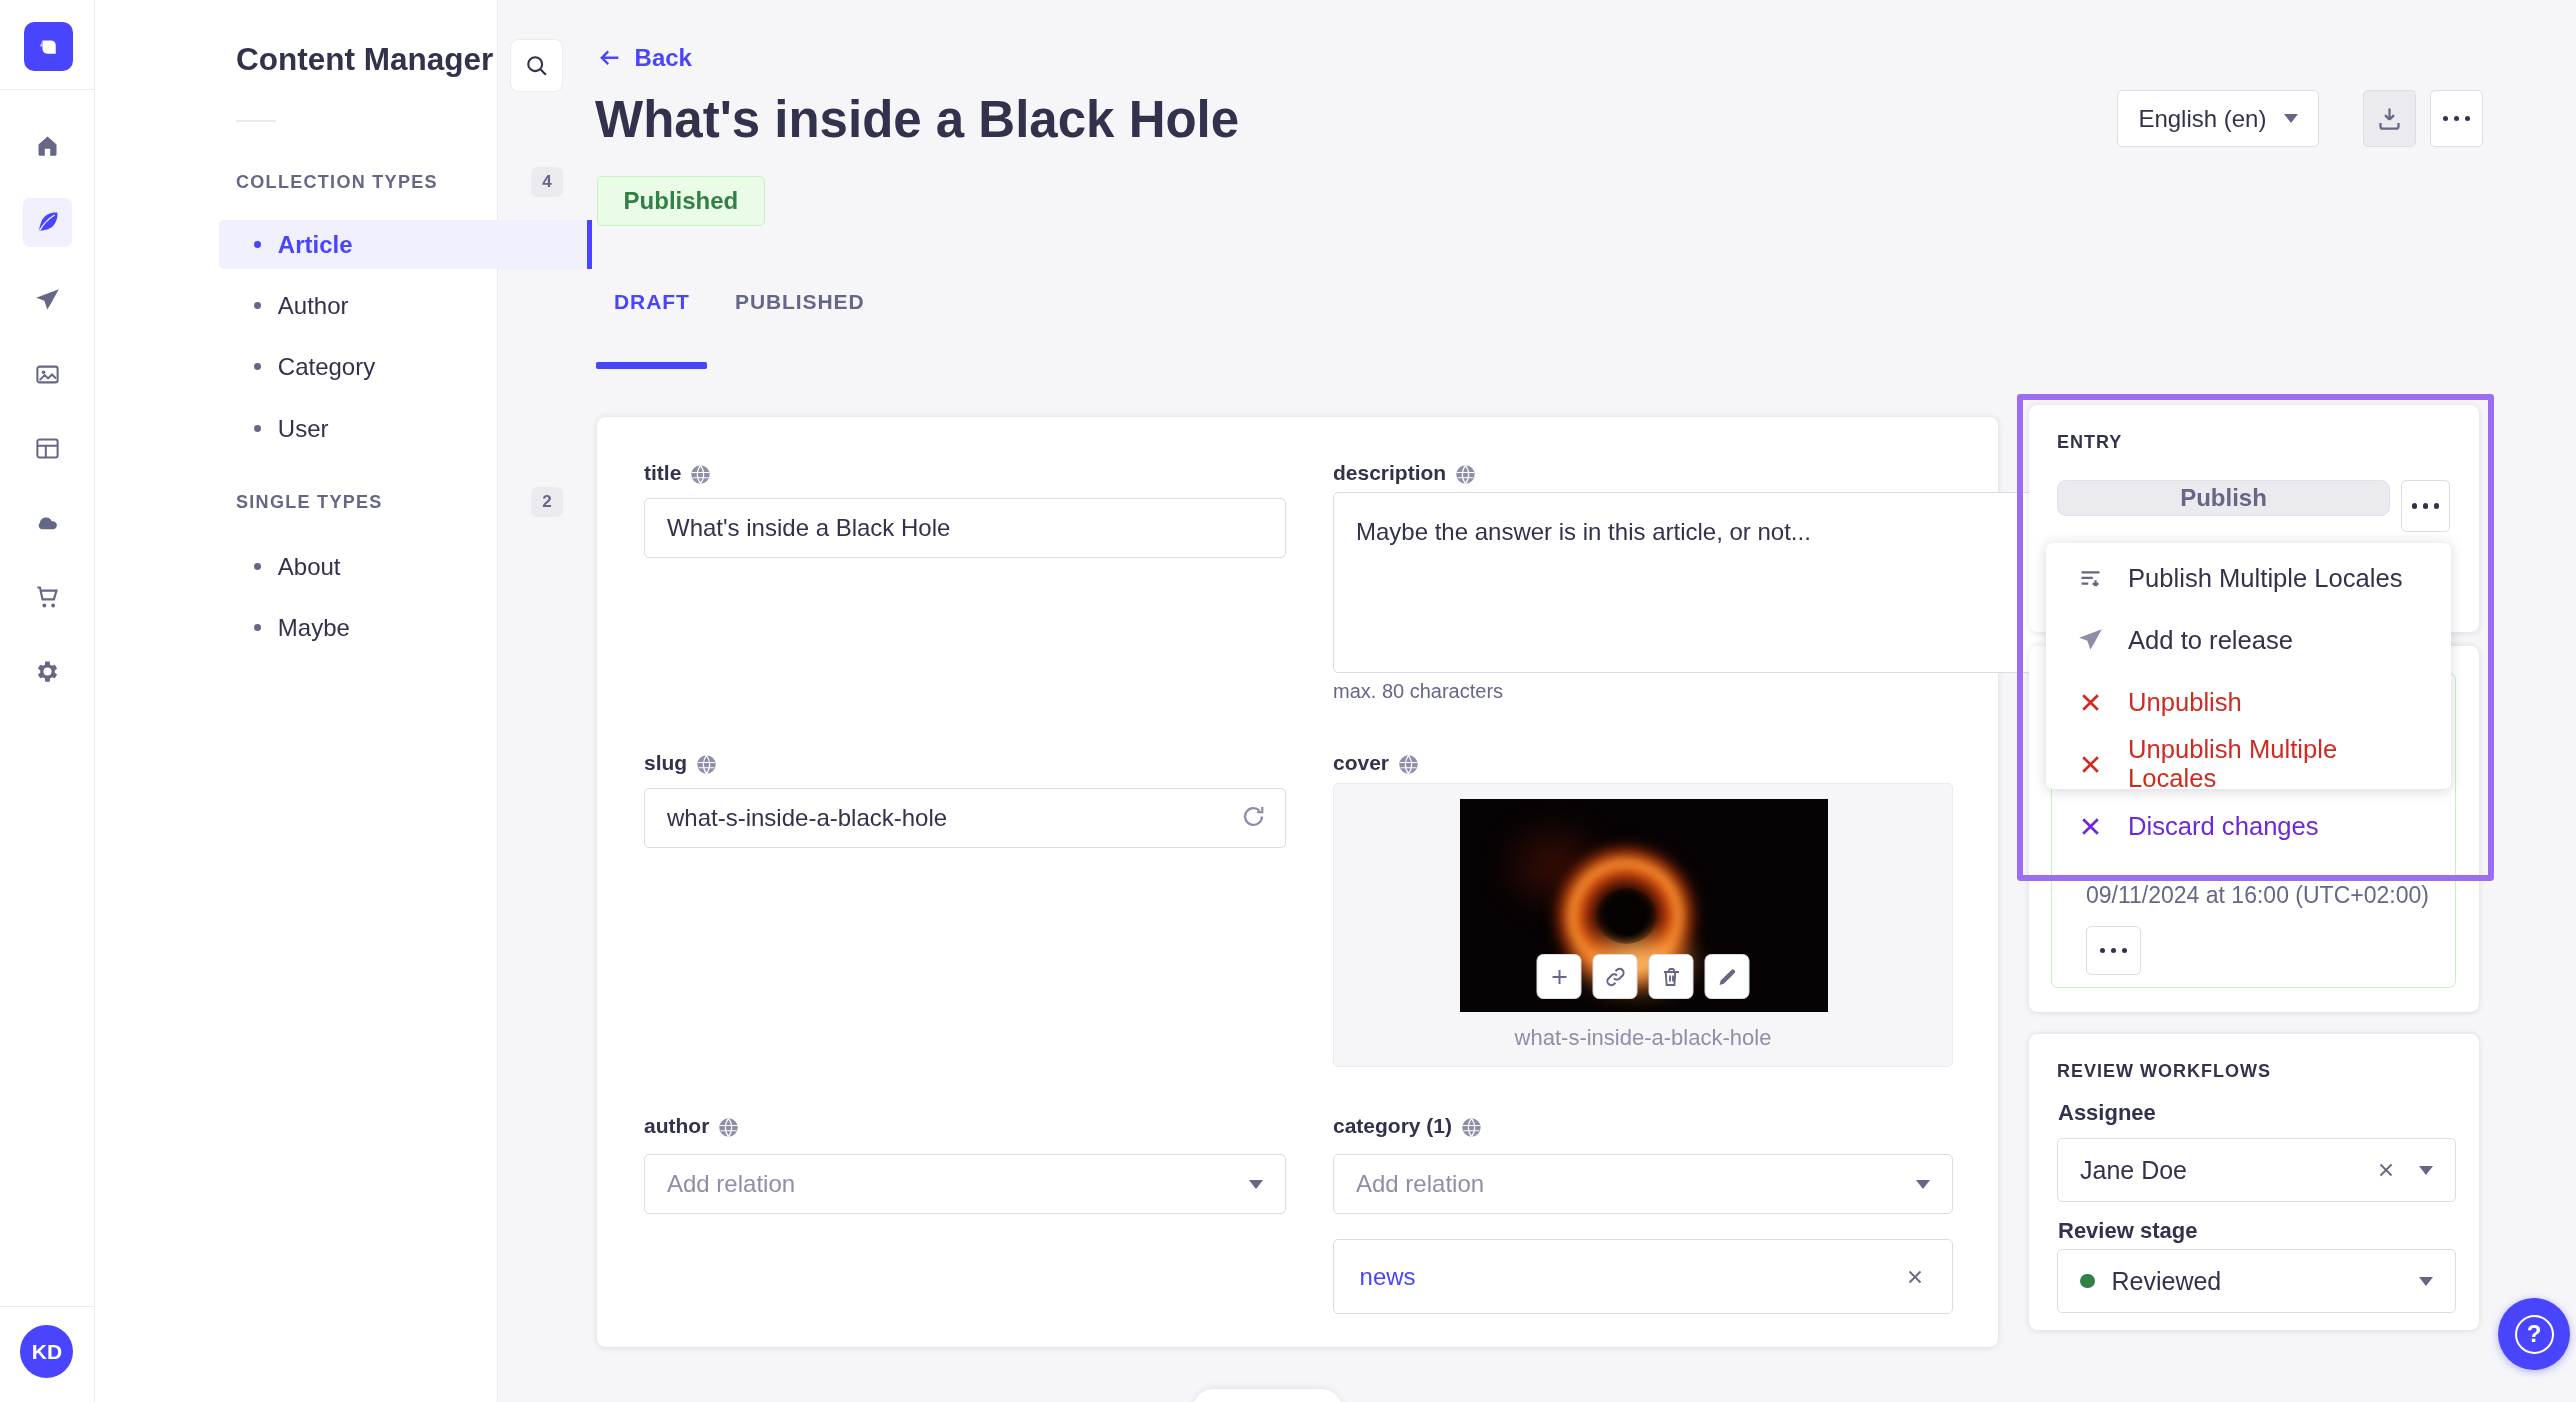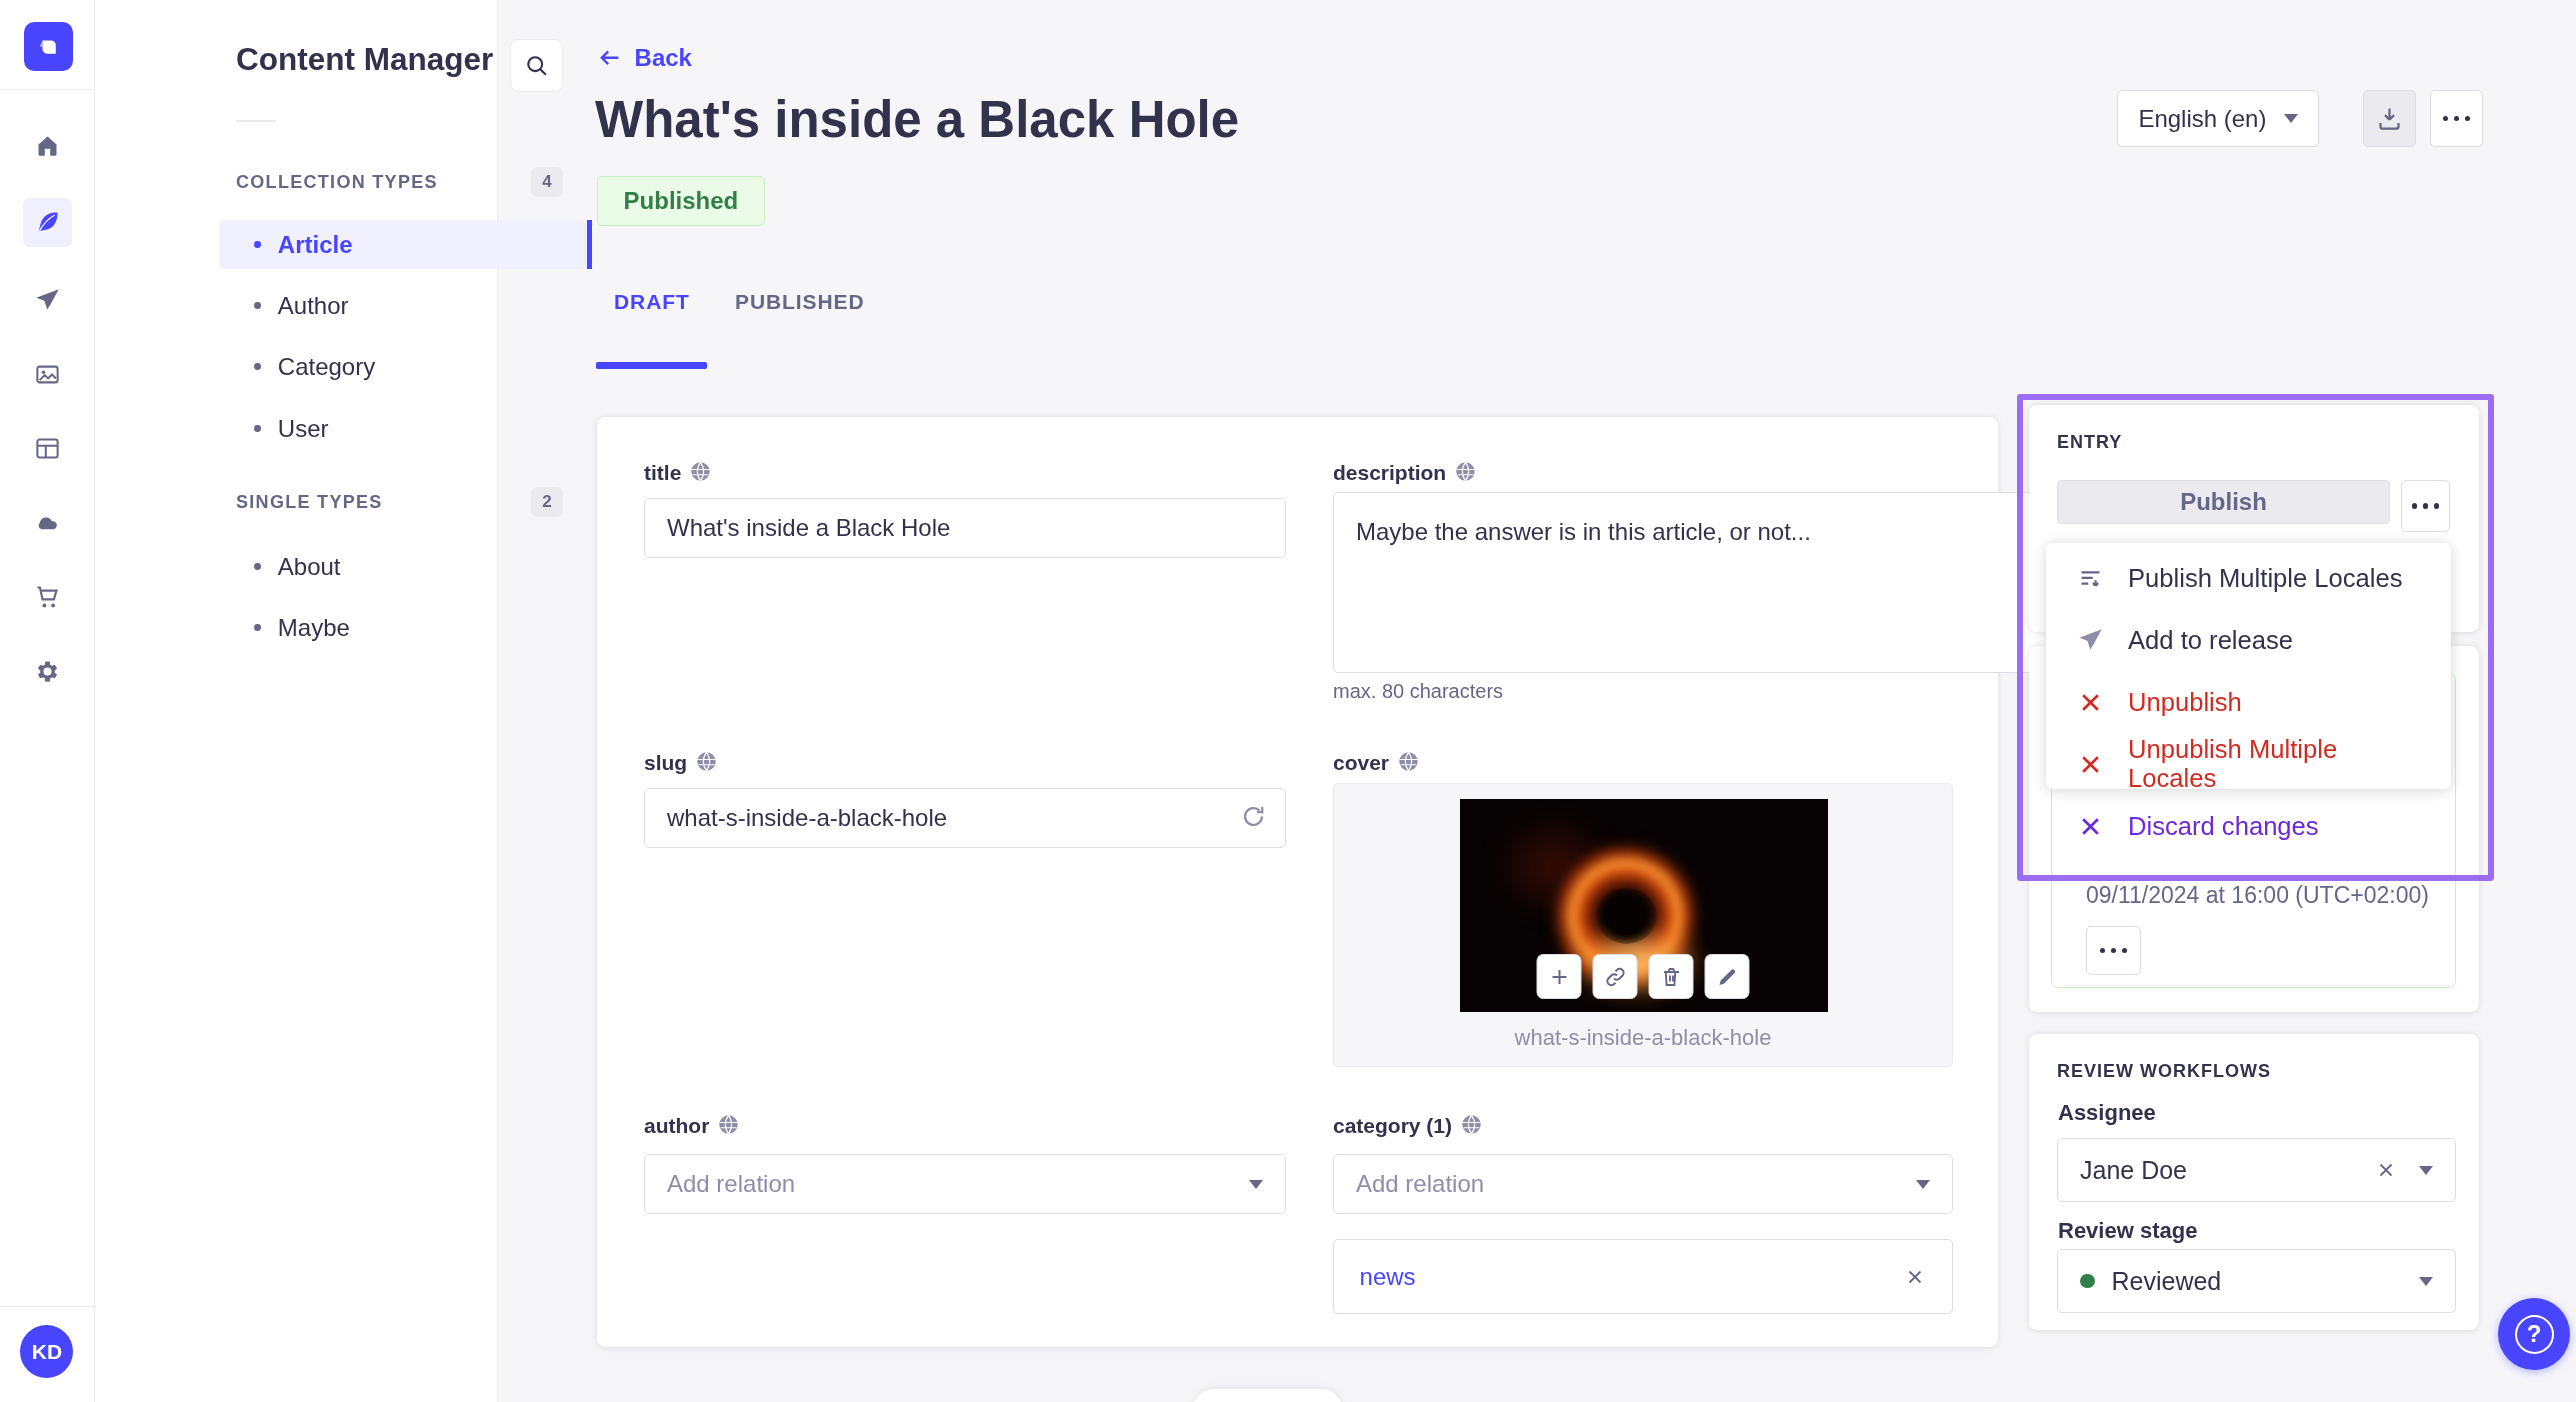--- a/index.html
+++ b/index.html
@@ -42,21 +42,21 @@
   .hdr-sq-btn svg { width:27px; height:27px; }
 
   .tab { position:absolute; top:290px; font-size:21px; font-weight:700; letter-spacing:0.9px; cursor:pointer; }
   .tab-draft { left:614px; color:#4945ff; }
   .tab-published { left:735px; color:#666687; }
   .tab-underline { position:absolute; left:596px; top:362px; width:111px; height:6.8px; background:#4945ff; border-radius:1.7px; }
 
   
   .card { position:absolute; background:#fff; border-radius:8.5px; box-shadow:0 0.9px 6.8px rgba(33,33,52,.12); }
   .form-card { left:597px; top:417px; width:1401px; height:930px; }
-  .field-label { position:absolute; display:flex; align-items:flex-start; gap:8.5px; font-size:21px; font-weight:600; color:#32324d; }
+  .field-label { position:absolute; display:flex; align-items:flex-end; gap:8.5px; font-size:21px; font-weight:600; color:#32324d; }
   .field-label svg { width:21px; height:21px; }
   .tinput { position:absolute; background:#fff; border:0.9px solid #dcdce4; border-radius:5.1px; font-size:24px; color:#32324d; padding:0 22px; font-family:"Liberation Sans", sans-serif; }
   input.tinput { outline:none; }
   textarea.tinput { padding:22px; resize:none; outline:none; line-height:1.4; }
   .hint { position:absolute; font-size:20px; color:#666687; }
   .combo { position:absolute; background:#fff; border:0.9px solid #dcdce4; border-radius:5.1px; display:flex; align-items:center; padding:0 22px; font-size:24px; cursor:pointer; }
   .combo .ph { color:#8e8ea9; flex:1; }
   .caret { width:0; height:0; border-left:7.7px solid transparent; border-right:7.7px solid transparent; border-top:9.4px solid #666687; flex:0 0 auto; }
   .slug-refresh { position:absolute; right:19px; top:50%; transform:translateY(-50%); background:none; border:none; color:#8e8ea9; cursor:pointer; }
   .slug-refresh svg { width:27px; height:27px; }
@@ -78,21 +78,21 @@
   .media-caption { position:absolute; left:0; top:241px; width:100%; text-align:center; font-size:22px; color:#8e8ea9; }
 
   .tag-box { position:absolute; left:1333px; top:1239px; width:620px; height:75px; background:#fff; border:0.9px solid #dcdce4; border-radius:5.1px; display:flex; align-items:center; justify-content:space-between; padding:0 25.6px; }
   .tag-box .tag { color:#4945ff; font-size:24px; cursor:pointer; }
   .xicon { color:#666687; cursor:pointer; background:none; border:none; display:flex; }
   .xicon svg { width:22px; height:22px; }
 
   
   .entry-card { left:2029px; top:405px; width:450px; height:227px; }
   .panel-head { position:absolute; left:28px; top:27px; font-size:18px; font-weight:700; letter-spacing:1px; color:#32324d; }
-  .publish-btn { position:absolute; left:28px; top:75px; width:333px; height:44px; background:#eaeaef; border:0.9px solid #e0e0e6; border-radius:4px; color:#666687; font-size:24px; font-weight:600; cursor:default; }
+  .publish-btn { position:absolute; left:28px; top:75px; width:333px; height:36px; background:#eaeaef; border:0.9px solid #e0e0e6; border-radius:9px; color:#666687; font-size:24px; font-weight:600; cursor:default; }
   .entry-more { position:absolute; left:372px; top:75px; width:49px; height:52px; background:#fff; border:0.9px solid #dcdce4; border-radius:5.1px; color:#32324d; cursor:pointer; display:flex; align-items:center; justify-content:center; }
   .dots { display:flex; gap:6px; }
   .dots i { width:5.1px; height:5.1px; border-radius:50%; background:currentColor; }
 
   .sched-card { left:2029px; top:646px; width:450px; height:366px; }
   .sched-green { position:absolute; left:22px; top:27px; width:405px; height:315px; border:1.7px solid #c6f0c2; border-radius:6.8px; }
   .sched-date { position:absolute; left:34px; top:208px; font-size:23px; color:#666687; }
   .sched-more { position:absolute; left:34px; top:252px; width:55px; height:49px; background:#fff; border:0.9px solid #dcdce4; border-radius:5.1px; color:#32324d; cursor:pointer; display:flex; align-items:center; justify-content:center; }
 
   .menu { position:absolute; left:2046px; top:543px; width:405px; height:246px; background:#fff; border-radius:6.8px; box-shadow:0 1.7px 12.8px rgba(33,33,52,.18); z-index:40; padding:4.3px 0; }

